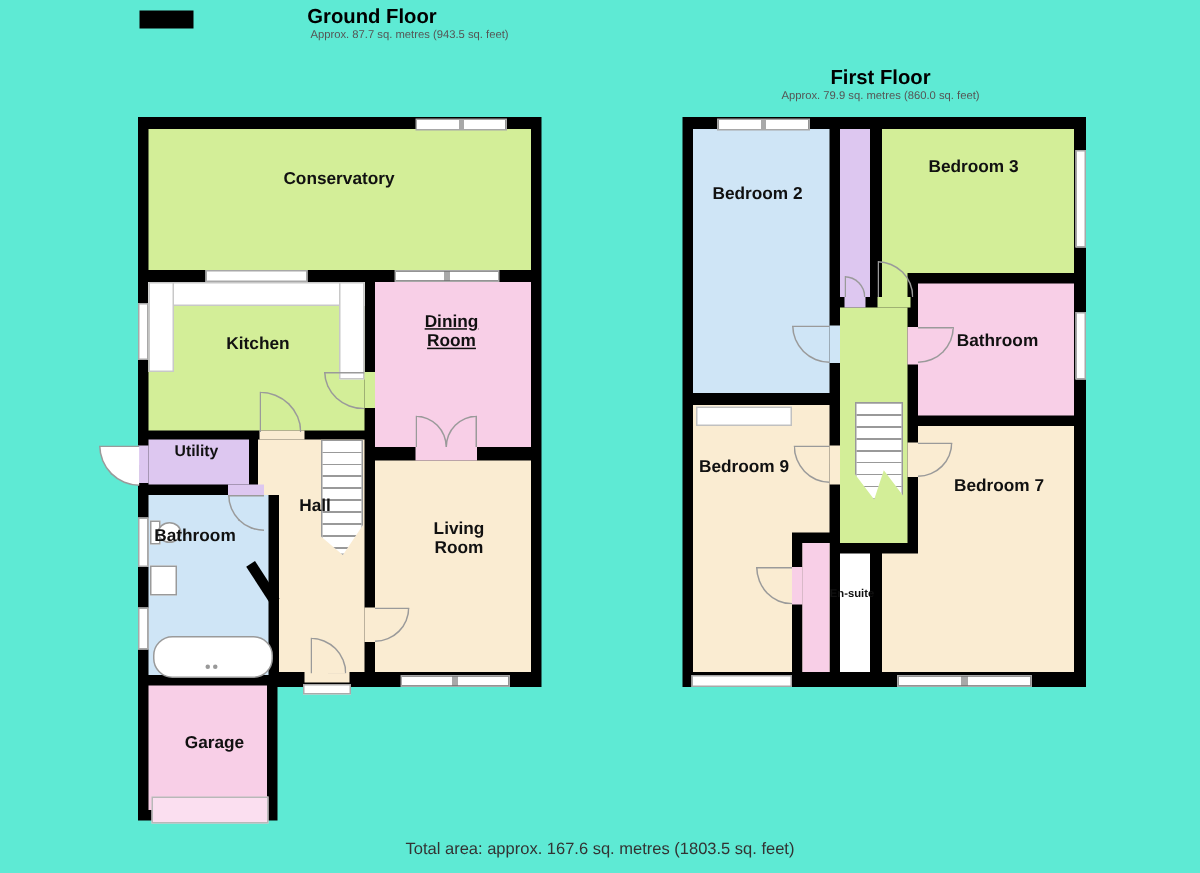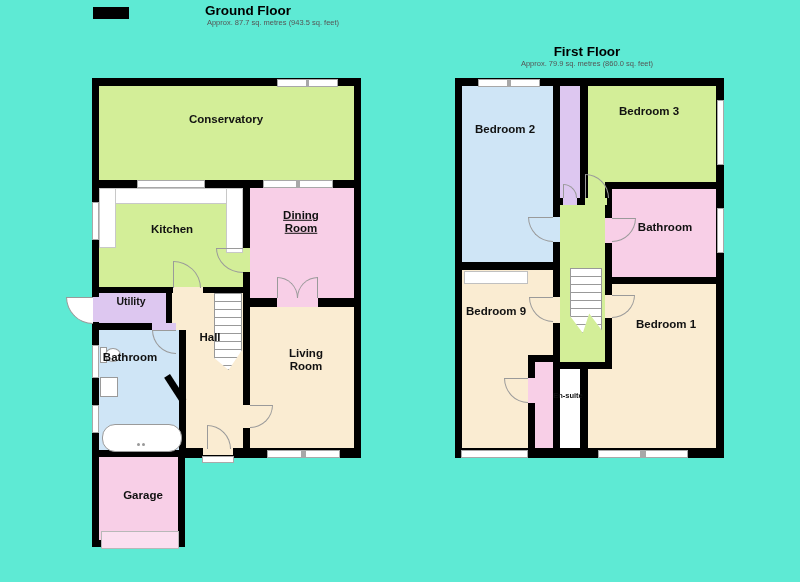--- a/index.html
+++ b/index.html
@@ -143,16 +143,17 @@
   <div class="win" style="left:717px;top:208px;width:7px;height:45px;"></div>
   <div class="win" style="left:461px;top:450px;width:67px;height:8px;"></div>
   <div class="win split" style="left:598px;top:450px;width:90px;height:8px;"></div>
 
   <div class="stairs" style="left:570px;top:268px;width:32px;height:65px;clip-path:polygon(0 0,100% 0,100% 96%,60% 70%,40% 100%,0 74%);"></div>
 
   <div class="lbl" style="left:505px;top:130px;">Bedroom 2</div>
   <div class="lbl" style="left:649px;top:112px;">Bedroom 3</div>
   <div class="lbl" style="left:665px;top:228px;">Bathroom</div>
   <div class="lbl" style="left:496px;top:312px;">Bedroom 9</div>
-  <div class="lbl" style="left:666px;top:325px;">Bedroom 1</div>
+  <div class="lbl" style="left:666px;top:325px;">Bedroom 7</div>
   <div class="lbl tiny" style="left:568px;top:396px;">En-suite</div>
 
+  <div class="footer" style="left:400px;top:560px;">Total area: approx. 167.6 sq. metres (1803.5 sq. feet)</div>
 </div>
 
 </body></html>

